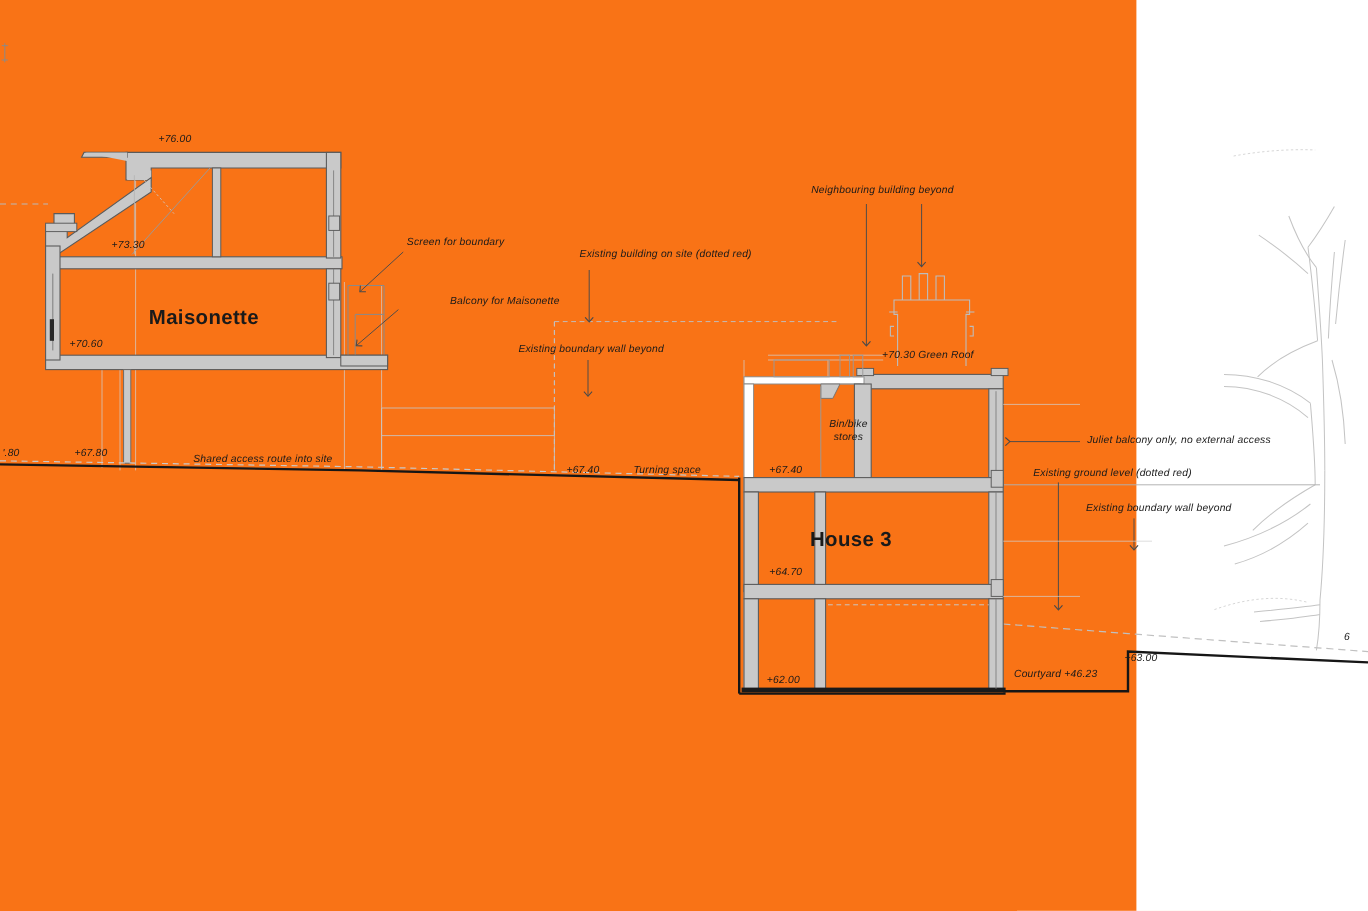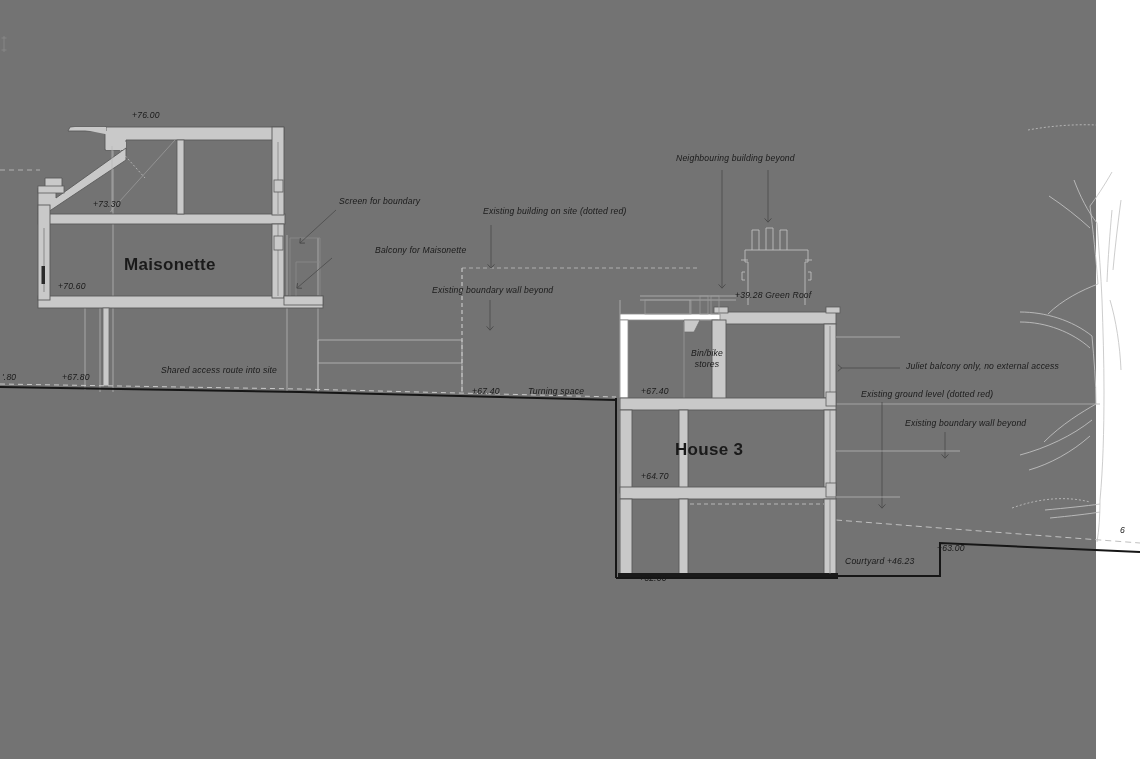--- a/index.html
+++ b/index.html
@@ -1,19 +1,19 @@
 <!DOCTYPE html>
 <html><head>
 <meta charset="utf-8">
 <title>Architectural Section</title>
 <style>
   html,body{margin:0;padding:0;background:#ffffff;}
   body{width:1140px;height:759px;overflow:hidden;
        font-family:"Liberation Sans","DejaVu Sans",sans-serif;}
-  #stage{position:relative;width:1096px;height:759px;background:#737373;}
+  #stage{position:relative;width:947px;height:759px;background:#f97316;}
   svg#drawing{position:absolute;left:0;top:0;width:1140px;height:759px;}
   .lbl{position:absolute;font-style:italic;font-size:8.6px;color:#1a1a1a;
        white-space:nowrap;letter-spacing:.18px;line-height:1.15;}
   .lbl.lvl{font-style:italic;}
   .lbl.big{font-style:normal;font-weight:bold;font-size:17px;letter-spacing:.3px;}
   .lbl.two{white-space:normal;width:44px;text-align:center;line-height:1.25;}
 </style>
 </head>
 <body>
 
@@ -240,33 +240,33 @@
   <div class="lbl lvl" style="left:58px;top:282px;">+70.60</div>
   <div class="lbl lvl" style="left:62px;top:373px;">+67.80</div>
   <div class="lbl lvl" style="left:2px;top:373px;">'.80</div>
 
   <div class="lbl big" style="left:124px;top:255px;">Maisonette</div>
 
   <div class="lbl" style="left:339px;top:197px;">Screen for boundary</div>
   <div class="lbl" style="left:351px;top:246px;margin-left:24px;">Balcony for Maisonette</div>
   <div class="lbl" style="left:483px;top:207px;">Existing building on site (dotted red)</div>
   <div class="lbl" style="left:432px;top:286px;">Existing boundary wall beyond</div>
-  <div class="lbl" style="left:161px;top:366px;">Shared access route into site</div>
+  <div class="lbl" style="left:161px;top:378px;">Shared access route into site</div>
 
   <div class="lbl lvl" style="left:472px;top:387px;">+67.40</div>
   <div class="lbl" style="left:528px;top:387px;">Turning space</div>
 
   <div class="lbl" style="left:676px;top:154px;">Neighbouring building beyond</div>
 
-  <div class="lbl lvl" style="left:735px;top:291px;">+39.28  Green Roof</div>
+  <div class="lbl lvl" style="left:735px;top:291px;">+70.30  Green Roof</div>
   <div class="lbl two" style="left:685px;top:348px;">Bin/bike stores</div>
   <div class="lbl lvl" style="left:641px;top:387px;">+67.40</div>
   <div class="lbl big" style="left:675px;top:440px;">House 3</div>
   <div class="lbl lvl" style="left:641px;top:472px;">+64.70</div>
-  <div class="lbl lvl" style="left:639px;top:562px;margin-top:12px;">+62.00</div>
+  <div class="lbl lvl" style="left:639px;top:562px;">+62.00</div>
 
   <div class="lbl" style="left:906px;top:362px;">Juliet balcony only,  no external access</div>
   <div class="lbl" style="left:861px;top:390px;">Existing ground level (dotted red)</div>
   <div class="lbl" style="left:905px;top:419px;">Existing boundary wall beyond</div>
 
   <div class="lbl lvl" style="left:937px;top:544px;">+63.00</div>
   <div class="lbl lvl" style="left:845px;top:557px;">Courtyard   +46.23</div>
   <div class="lbl lvl" style="left:1120px;top:526px;">6</div>
 
 </div>

